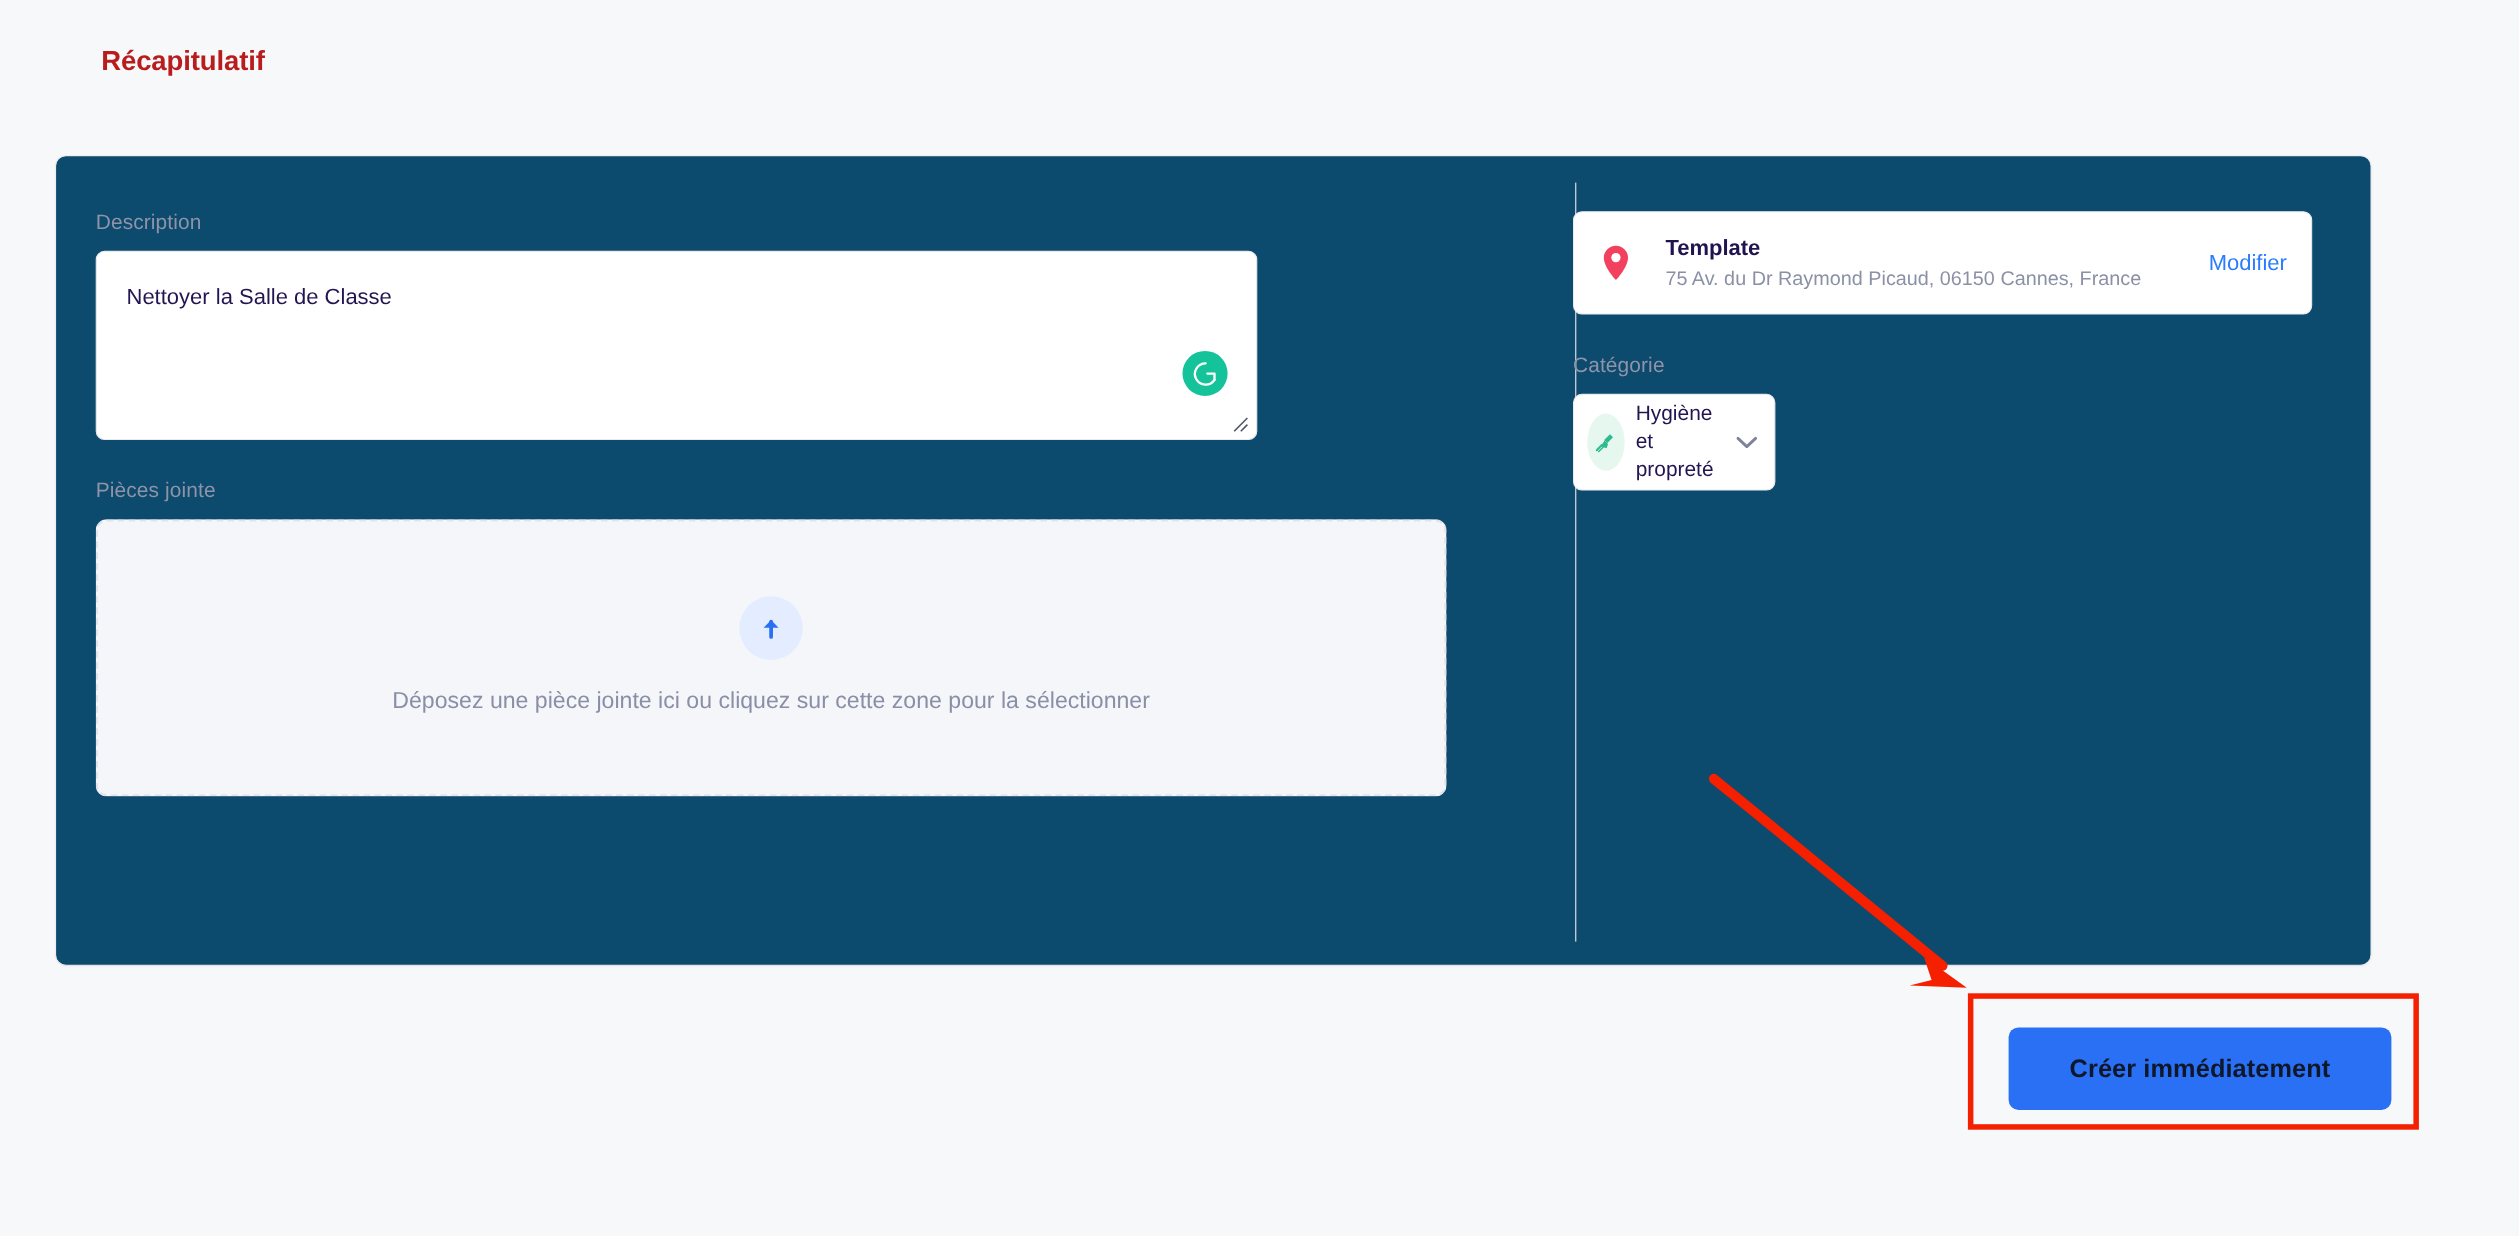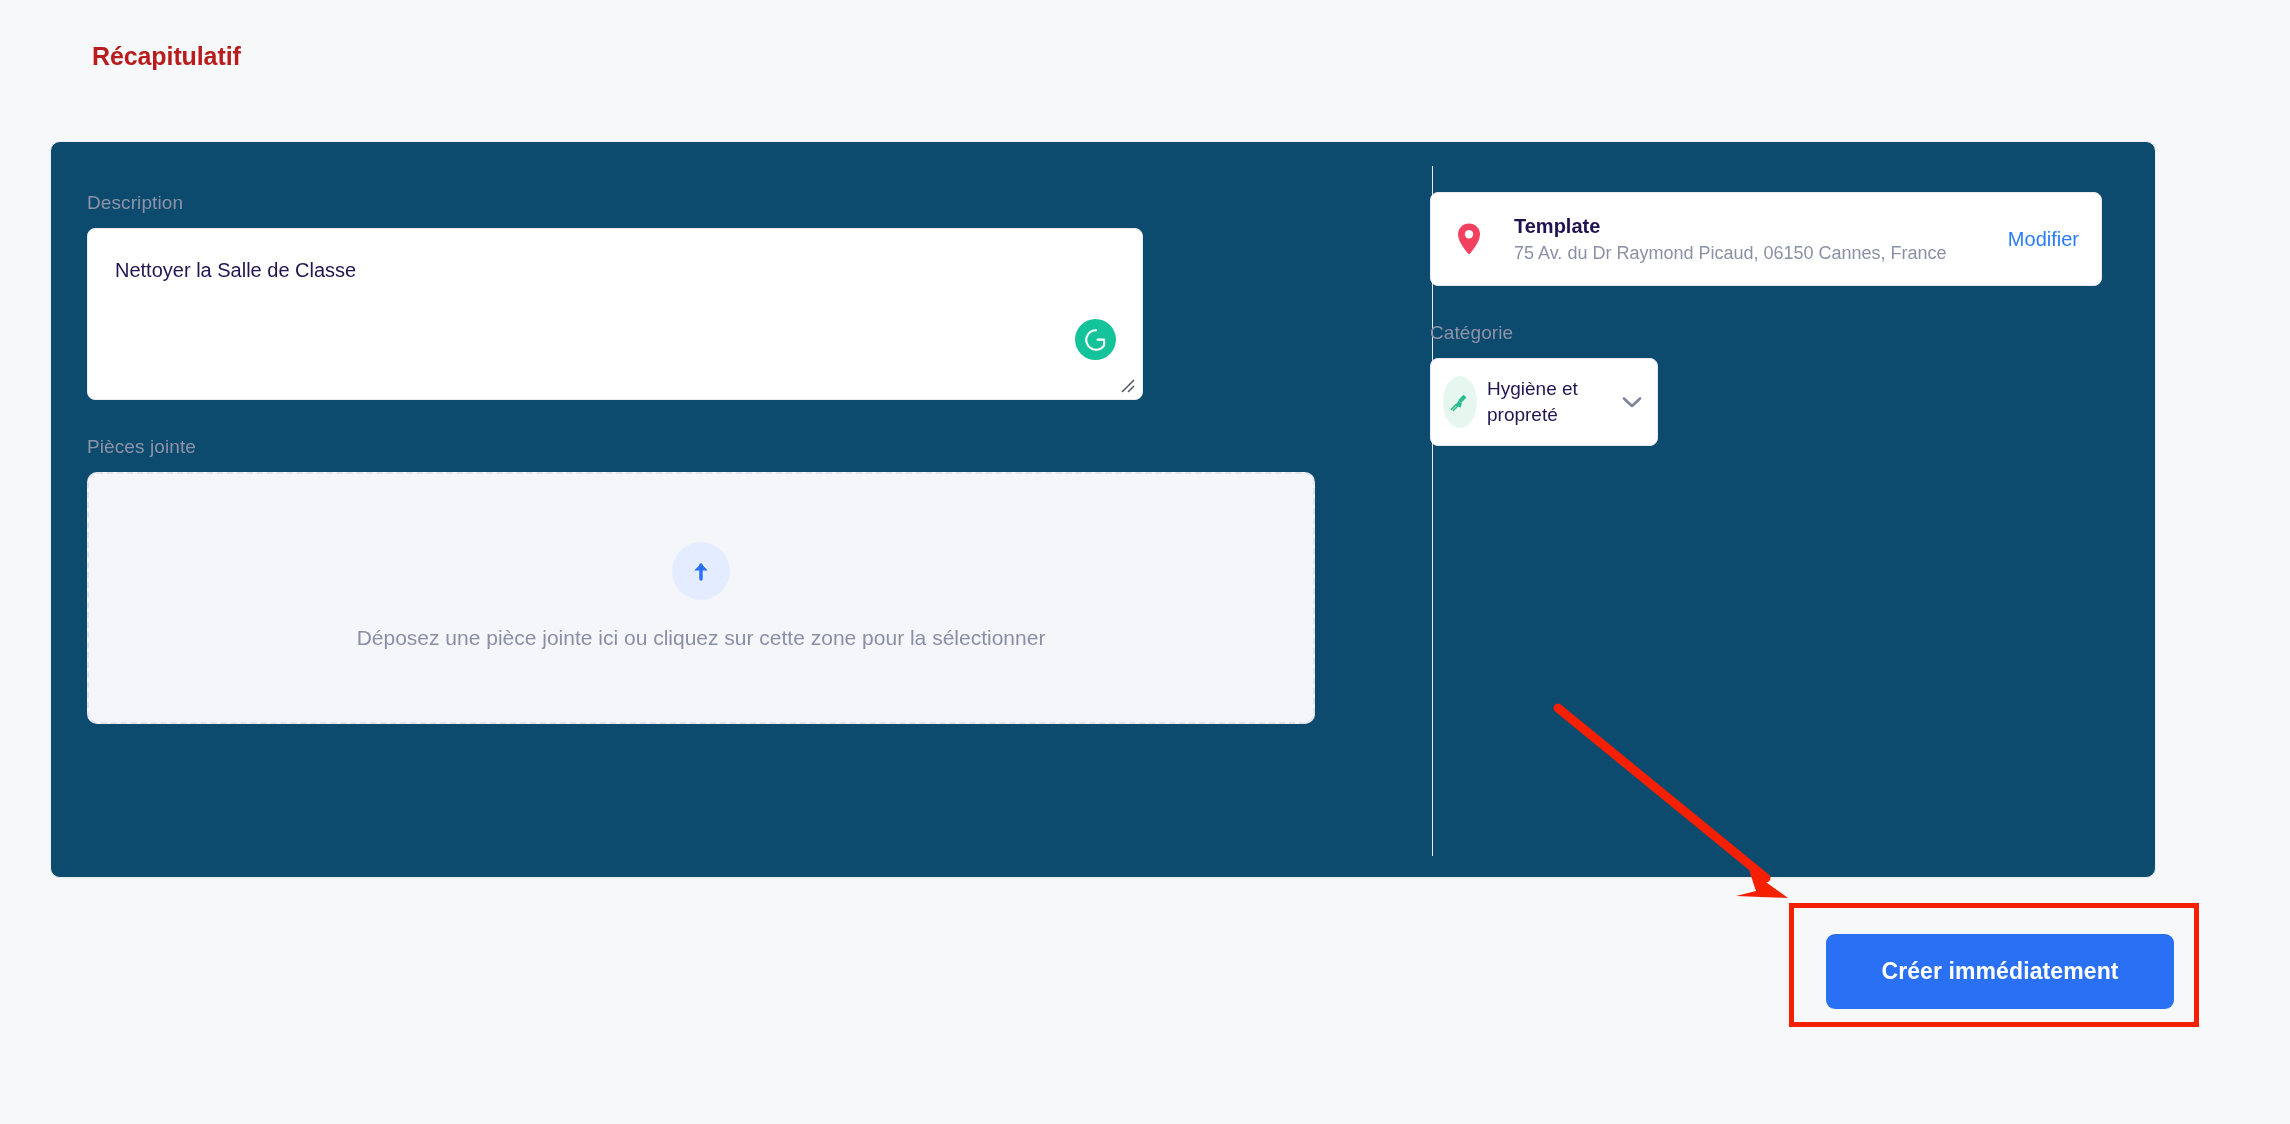--- a/index.html
+++ b/index.html
@@ -180,21 +180,21 @@
     flex: 0 0 auto;
     font-size: 20px;
     color: #2a7dff;
     margin-left: 10px;
     cursor: pointer;
   }
 
   
   .cat-label { margin-top: 36px; margin-bottom: 14px; }
   .category-box {
-    width: 228px;
+    width: 184px;
     height: 88px;
     background: #ffffff;
     border: 1px solid #e8eaf0;
     border-radius: 8px;
     display: flex;
     align-items: center;
     padding: 0 14px 0 12px;
   }
   .cat-icon {
     width: 34px;
@@ -234,21 +234,21 @@
   }
   .submit-button {
     position: absolute;
     left: 32px;
     top: 26px;
     width: 348px;
     height: 75px;
     background: #2a70f5;
     border: none;
     border-radius: 9px;
-    color: #ffffff;
+    color: #0f172a;
     font-size: 23px;
     font-weight: bold;
     font-family: "Liberation Sans", sans-serif;
     cursor: pointer;
     letter-spacing: 0.1px;
   }
 
   
   .annot-arrow {
     position: absolute;

